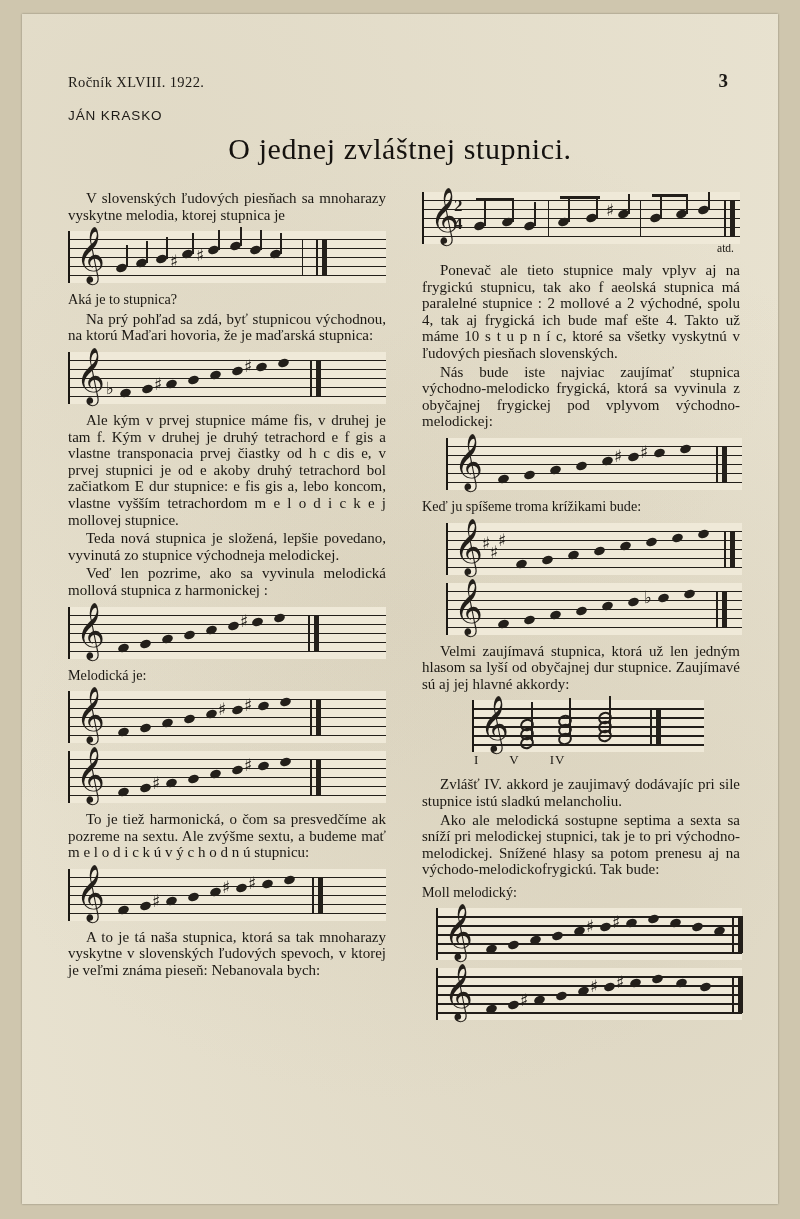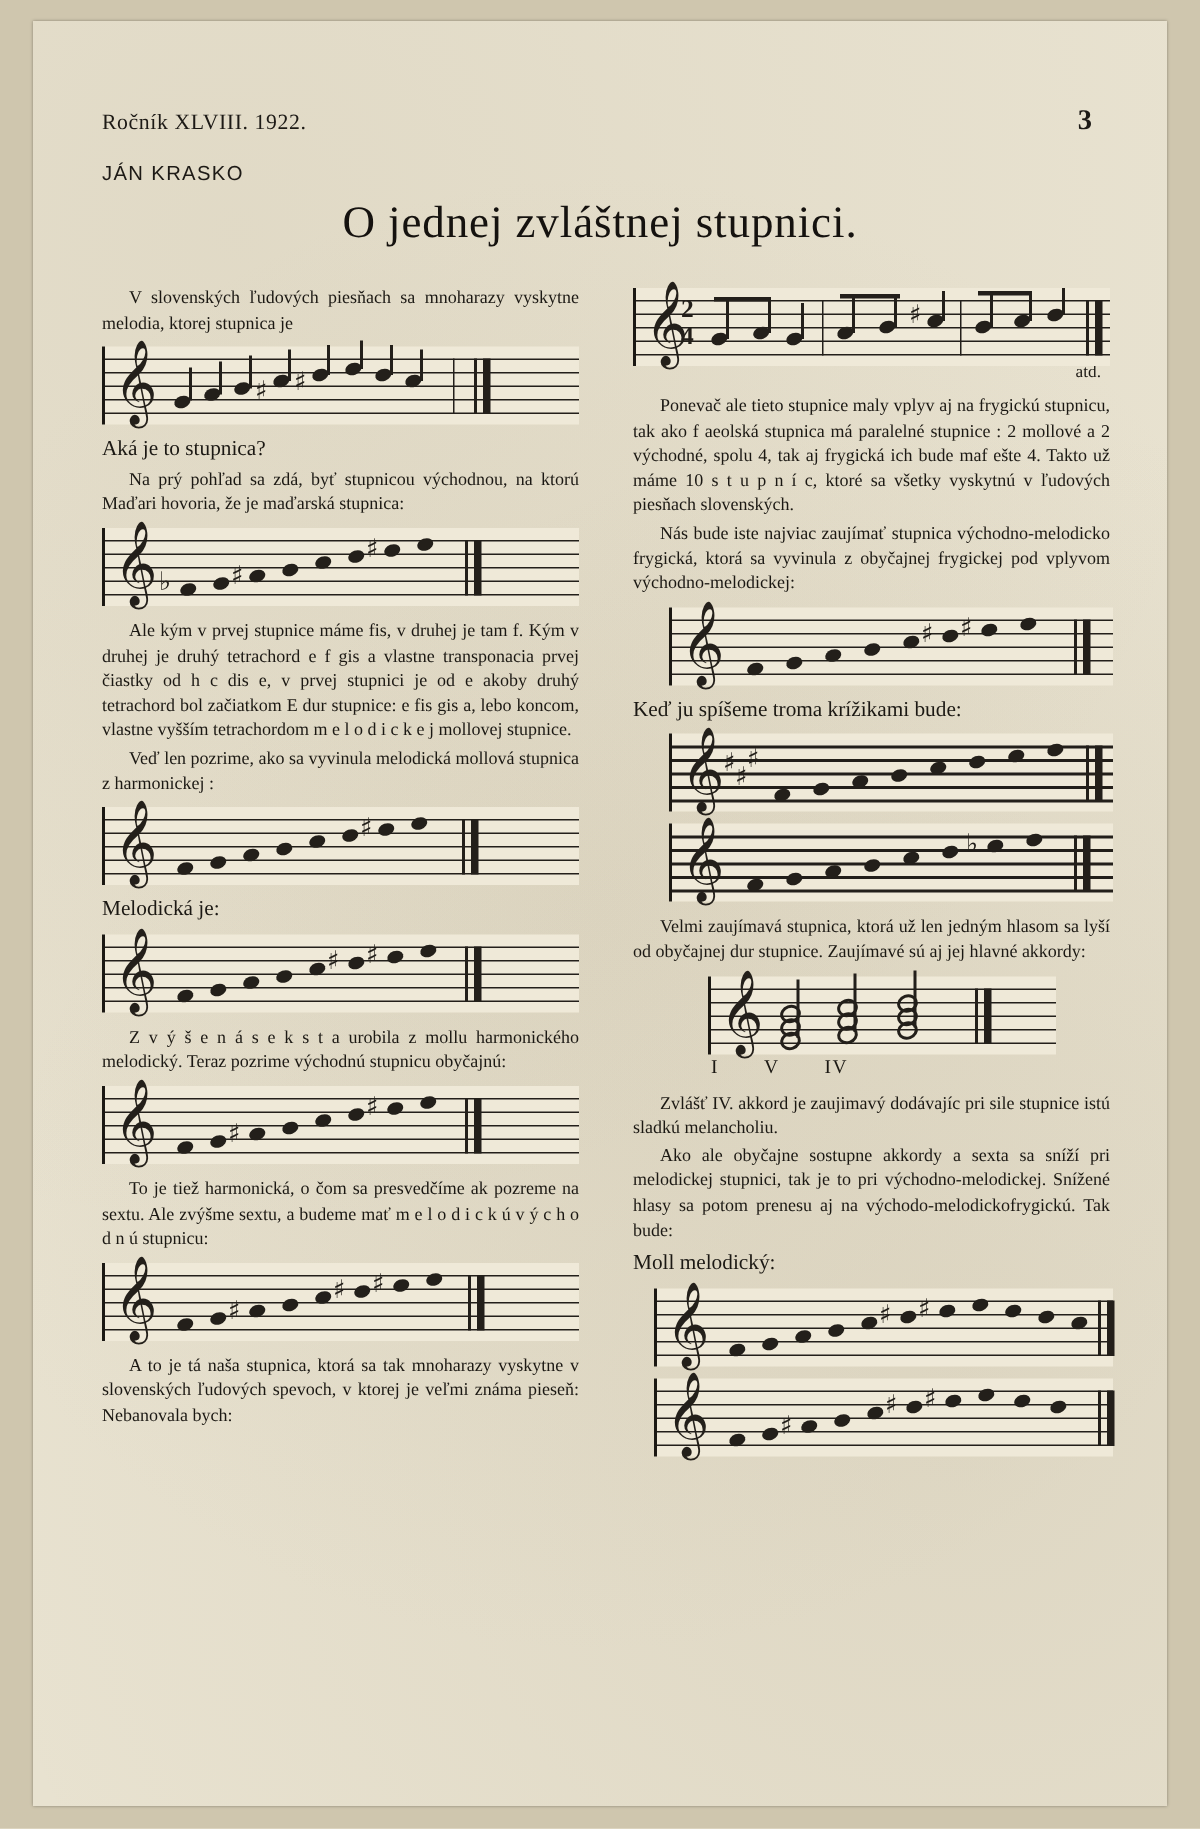--- a/index.html
+++ b/index.html
@@ -48,21 +48,21 @@
   .cols{
     position:absolute;left:46px;top:176px;width:672px;
   }
   .col{
     position:absolute;top:0;width:318px;
   }
   .col.left{left:0;}
   .col.right{left:354px;}
   p{
     margin:0 0 2px 0;
-    font-size:12px;
+    font-size:15px;
     line-height:16.6px;
     text-align:justify;
     color:#1b1813;
     text-indent:18px;
     font-family:"Liberation Serif", serif;
   }
   p.noindent{text-indent:0;}
   .caption{
     margin:6px 0 3px 0;font-size:14.2px;line-height:16.6px;color:#1b1813;
     text-indent:18px;
@@ -192,20 +192,21 @@
           <div class="note" style="left:162px;top:15px"></div>
           <div class="acc" style="left:174px;top:8px">♯</div>
           <div class="note" style="left:186px;top:11px"></div>
           <div class="note" style="left:208px;top:7px"></div>
           <div class="endbar" style="left:240px"></div>
           <div class="endbar thick" style="left:246px"></div>
         </div>
       </div>
 
       <p>Ale kým v prvej stupnice máme fis, v druhej je tam f. Kým v druhej je druhý tetrachord e f gis a vlastne transponacia prvej čiastky od h c dis e, v prvej stupnici je od e akoby druhý tetrachord bol začiatkom E dur stupnice: e fis gis a, lebo koncom, vlastne vyšším tetrachordom m e l o d i c k e j mollovej stupnice.</p>
+      <p>Teda nová stupnica je složená, lepšie povedano, vyvinutá zo stupnice východneja melodickej.</p>
       <p>Veď len pozrime, ako sa vyvinula melodická mollová stupnica z harmonickej :</p>
 
       <div class="staff-wrap">
         <div class="staff">
           <div class="lines">
             <i style="top:0"></i>
               <i style="top:9px"></i>
               <i style="top:18px"></i>
               <i style="top:27px"></i>
               <i style="top:36px"></i>
@@ -245,21 +246,20 @@
           <div class="acc" style="left:148px;top:12px">♯</div>
           <div class="note" style="left:162px;top:15px"></div>
           <div class="acc" style="left:174px;top:8px">♯</div>
           <div class="note" style="left:188px;top:11px"></div>
           <div class="note" style="left:210px;top:7px"></div>
           <div class="endbar" style="left:240px"></div>
           <div class="endbar thick" style="left:246px"></div>
         </div>
       </div>
 
-      <p>Z v ý š e n á  s e k s t a  urobila z mollu harmonického melodický. Teraz pozrime východnú stupnicu obyčajnú:</p>
 
       <div class="staff-wrap">
         <div class="staff">
           <div class="lines">
             <i style="top:0"></i>
               <i style="top:9px"></i>
               <i style="top:18px"></i>
               <i style="top:27px"></i>
               <i style="top:36px"></i>
           </div>
@@ -466,21 +466,21 @@
           <div class="endbar thick" style="left:182px"></div>
         </div>
         <div class="chordlabels">
           <span>I</span>
           <span>V</span>
           <span>IV</span>
         </div>
       </div>
 
       <p>Zvlášť IV. akkord je zaujimavý dodávajíc pri sile stupnice istú sladkú melancholiu.</p>
-      <p>Ako ale obyčajne sostupne akkordy a sexta sa sníží pri melodickej stupnici, tak je to pri východno-melodickej. Snížené hlasy sa potom prenesu aj na východo-melodickofrygickú. Tak bude:</p>
+      <p>Ako ale melodická sostupne septima a sexta sa sníží pri melodickej stupnici, tak je to pri východno-melodickej. Snížené hlasy sa potom prenesu aj na východo-melodickofrygickú. Tak bude:</p>
 
       <p class="caption flush">Moll melodický:</p>
 
       <div class="staff-wrap">
         <div class="staff" style="margin-left:14px;width:304px">
           <div class="lines">
             <i style="top:0"></i>
               <i style="top:9px"></i>
               <i style="top:18px"></i>
               <i style="top:27px"></i>

